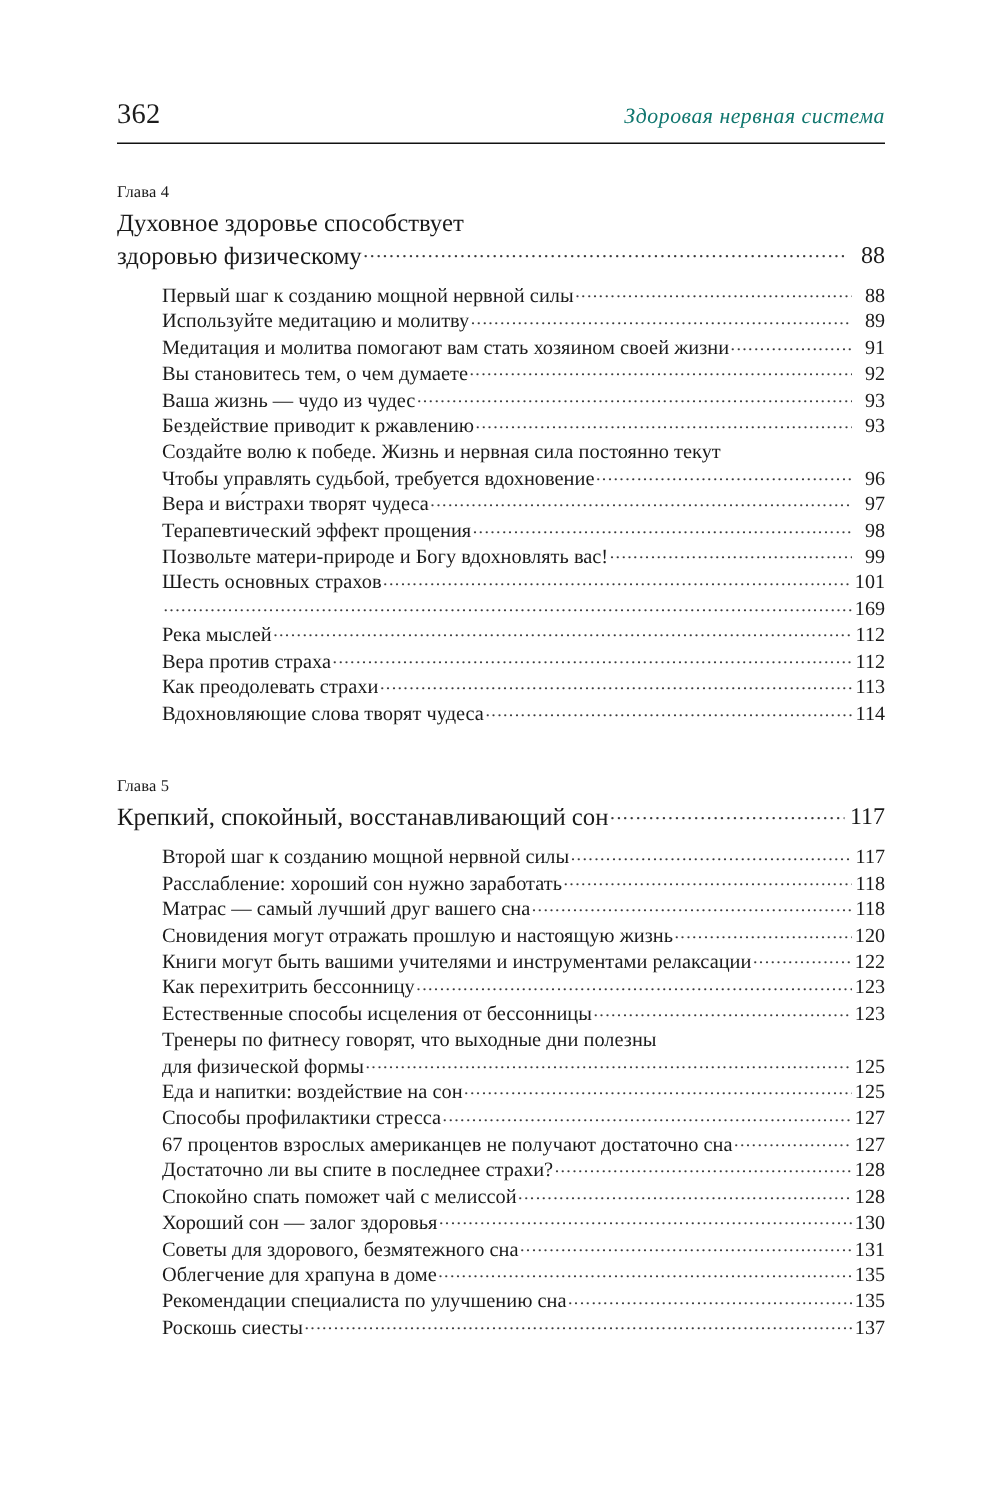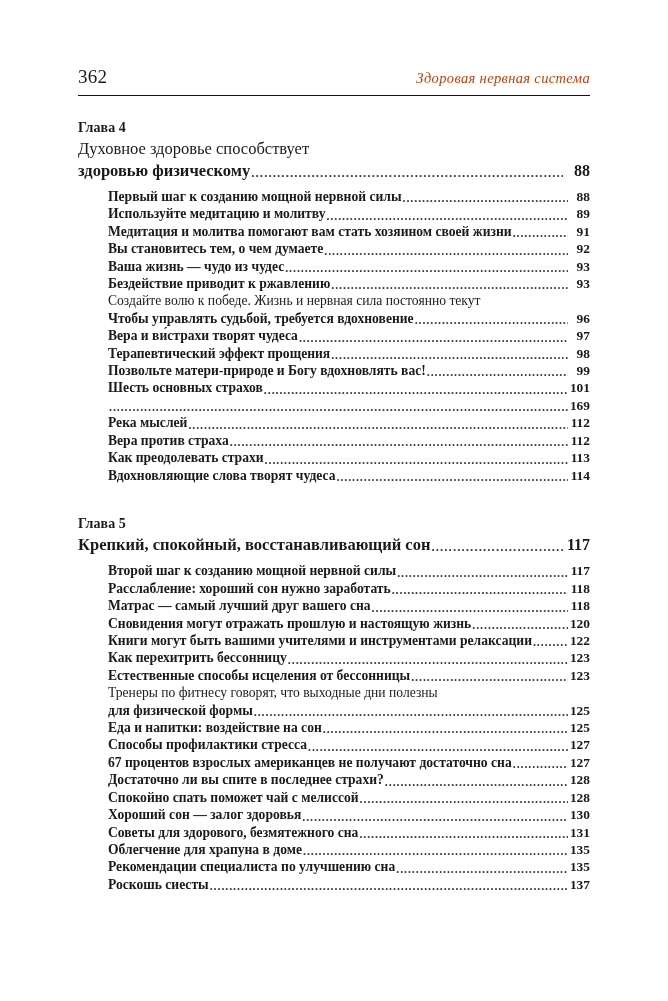--- a/index.html
+++ b/index.html
@@ -14,42 +14,42 @@
   }
   .page { position:relative; width:668px; height:1001px; box-sizing:border-box; }
 
   
   .runhead {
     position:absolute; left:78px; top:66px; width:512px;
     display:flex; align-items:baseline; justify-content:space-between;
   }
   .folio { font-size:19px; letter-spacing:.2px; color:#1c1c1c; }
   .runhead-title {
-    font-style:italic; font-size:14.5px; letter-spacing:.35px; color:#c2410c;
+    font-style:italic; font-size:14.5px; letter-spacing:.35px; color:#0f766e;
   }
   .head-rule {
     position:absolute; left:78px; top:95px; width:512px; height:0;
     border-top:1.6px solid #111; 
   }
 
   
   .toc { position:absolute; left:0; top:110px; width:668px; }
 
   .chapter-block { margin-bottom:0; }
   .chapter-block + .chapter-block { margin-top:22px; }
 
   .chap-label {
-    margin-left:78px; font-weight:bold; font-size:14px;
+    margin-left:78px; font-weight:normal; font-size:11px;
     letter-spacing:.1px; line-height:20px; padding-top:8px;
   }
 
   
   .row {
-    display:flex; align-items:flex-end;
-    width:512px; margin-left:78px;font-weight:bold;
+    display:flex; align-items:center;
+    width:512px; margin-left:78px;
   }
   .row .txt { white-space:pre; }
   .row .leader {
     flex:1 1 auto; min-width:6px; margin:0 1px;
     position:relative; top:-3px; overflow:hidden; height:10px;
   }
   .row .leader::before {
     content:"........................................................................................................................................................................";
     display:block; font-size:13px; letter-spacing:1.0px; color:#3a3a3a;
     white-space:nowrap; line-height:10px;

